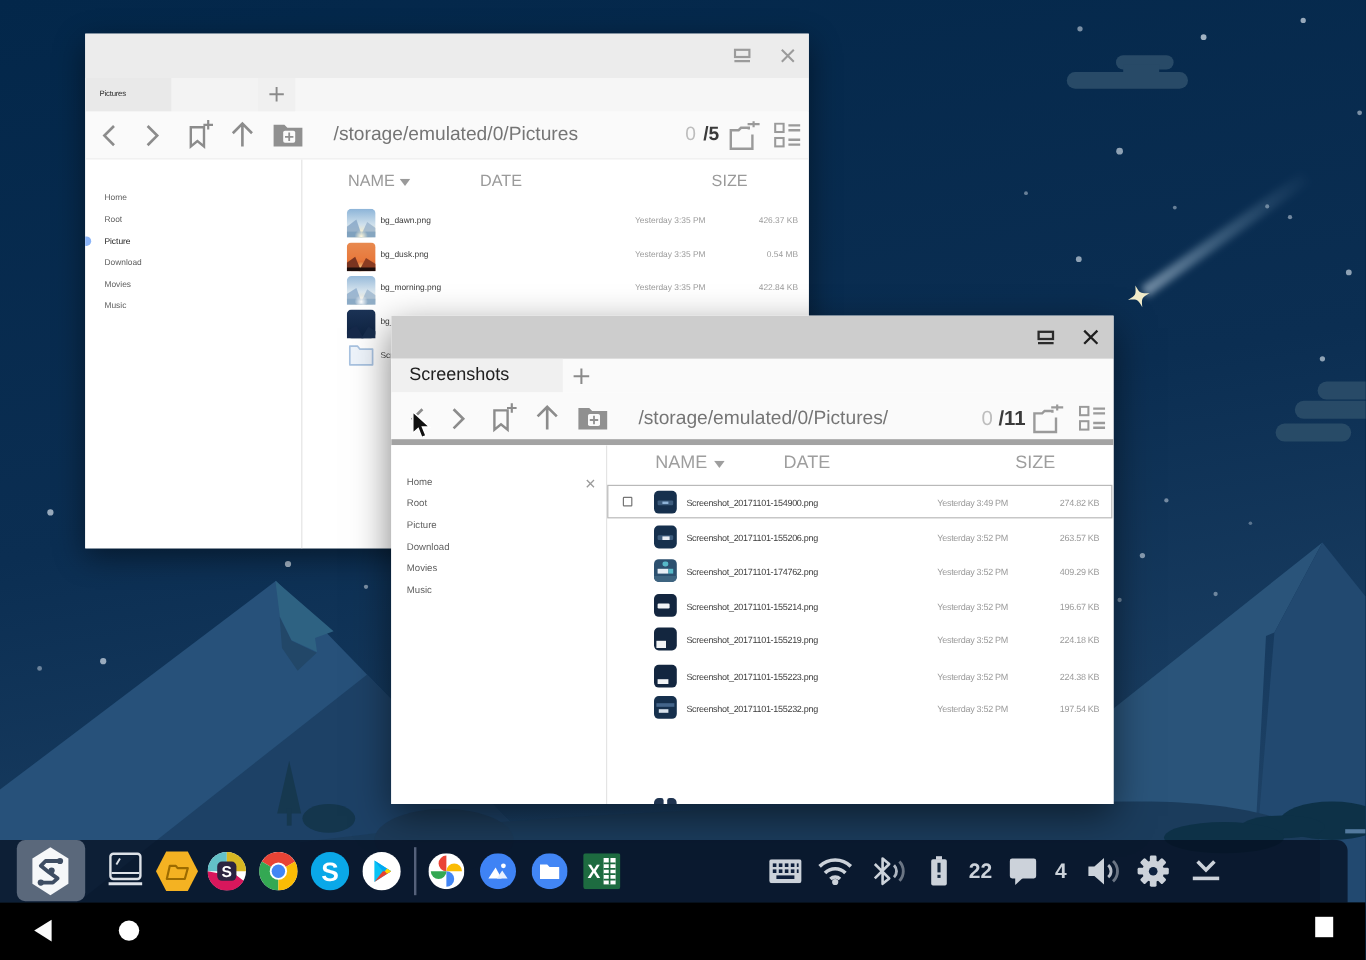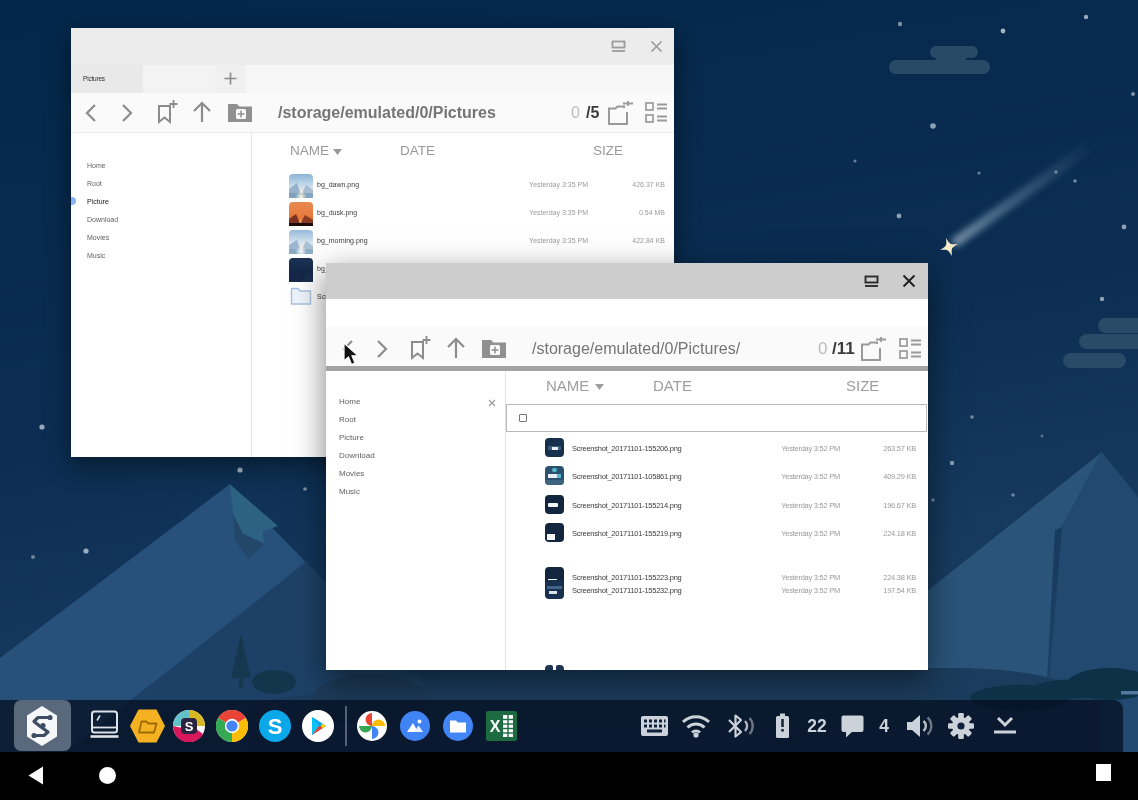--- a/index.html
+++ b/index.html
@@ -135,21 +135,21 @@
           <path d="M18.5,1 V9 M14.5,5 H22.5" stroke="#8c8c8c" stroke-width="1.8"></path>
         </svg>
       <svg class="abs" style="left:120px;top:7px;" width="22" height="24" viewBox="0 0 22 24">
           <path d="M11,22 V4 M3,11 L11,3 L19,11" fill="none" stroke="#8c8c8c" stroke-width="2.2"></path>
         </svg>
       <svg class="abs" style="left:156px;top:8px;" width="26" height="22" viewBox="0 0 26 22">
           <path d="M1,3 H10 L12.5,5.5 H25 V21 H1 Z" fill="#909090"></path>
           <rect x="9" y="8" width="10" height="10" rx="1.5" fill="#fafafa"></rect>
           <path d="M14,9.5 V16.5 M10.5,13 H17.5" stroke="#909090" stroke-width="1.5"></path>
         </svg>
-      <div class="abs" style="left:207px;top:0;height:40px;line-height:40px;font-size:16px;color:#757575;font-weight:bold;">/storage/emulated/0/Pictures</div>
+      <div class="abs" style="left:207px;top:0;height:40px;line-height:40px;font-size:16px;color:#757575;">/storage/emulated/0/Pictures</div>
       <div class="abs" style="left:500px;top:0;height:40px;line-height:40px;font-size:16px;color:#bdbdbd;">0</div>
       <div class="abs" style="left:515px;top:0;height:40px;line-height:40px;font-size:16px;color:#3a3a3a;font-weight:bold;">/5</div>
       <svg class="abs" style="left:536px;top:7px;" width="27" height="26" viewBox="0 0 27 26">
           <path d="M21,6 V1 M16,3.5 H26" stroke="#9a9a9a" stroke-width="1.8"></path>
           <path d="M17,8 V6.5 H10.5 L8.5,8.5 H2 V24 H20 V12" fill="none" stroke="#9a9a9a" stroke-width="2"></path>
         </svg>
       <svg class="abs" style="left:574px;top:9px;" width="22" height="22" viewBox="0 0 22 22">
           <g stroke="#9a9a9a" fill="none" stroke-width="1.7">
             <rect x="1" y="1" width="7" height="7"></rect>
             <rect x="1" y="13" width="7" height="7"></rect>
@@ -277,20 +277,26 @@
     <div class="abs" style="left:0;top:0;width:602px;height:36px;background:#cdcdcd;">
       <svg class="abs" style="left:538px;top:12px;" width="16" height="13" viewBox="0 0 16 13">
         <rect x="1.5" y="1.5" width="12" height="6" fill="none" stroke="#2b2b2b" stroke-width="1.9"></rect>
         <line x1="1" y1="11" x2="14" y2="11" stroke="#2b2b2b" stroke-width="1.9"></line>
       </svg>
       <svg class="abs" style="left:576px;top:11px;" width="14" height="14" viewBox="0 0 14 14">
         <path d="M1.5,1.5 L12.5,12.5 M12.5,1.5 L1.5,12.5" stroke="#1f1f1f" stroke-width="1.9"></path>
       </svg>
     </div>
 
+    <div class="abs" style="left:0;top:36px;width:602px;height:28px;background:#fafafa;">
+      <div class="abs" style="left:0;top:0;width:143px;height:28px;background:#f0f0f0;line-height:28px;padding-left:15px;font-size:15px;color:#212121;">Screenshots</div>
+      <svg class="abs" style="left:151px;top:7px;" width="15" height="15" viewBox="0 0 15 15">
+        <path d="M7.5,1 V14 M1,7.5 H14" stroke="#8a8a8a" stroke-width="1.7"></path>
+      </svg>
+    </div>
 
     <div class="abs" style="left:0;top:64px;width:602px;height:44px;background:#fafafa;border-bottom:5px solid #a3a3a3;">
       <svg class="abs" style="left:13px;top:11px;" width="18" height="22" viewBox="0 0 18 22">
           <path d="M13,3 L5,11 L13,19" fill="none" stroke="#8c8c8c" stroke-width="2.2"></path>
         </svg>
       <svg class="abs" style="left:47px;top:11px;" width="18" height="22" viewBox="0 0 18 22">
           <path d="M5,3 L13,11 L5,19" fill="none" stroke="#8c8c8c" stroke-width="2.2"></path>
         </svg>
       <svg class="abs" style="left:82px;top:8px;" width="24" height="26" viewBox="0 0 24 26">
           <path d="M4,7 H15 V23 L9.5,18.5 L4,23 Z" fill="none" stroke="#8c8c8c" stroke-width="2"></path>
@@ -341,57 +347,66 @@
       <div class="abs" style="left:220px;top:6px;font-size:15px;color:#9e9e9e;">NAME</div>
       <svg class="abs" style="left:269px;top:13px;" width="9" height="6" viewBox="0 0 9 6">
           <polygon points="0,0 9,0 4.5,6" fill="#9e9e9e"></polygon>
         </svg>
       <div class="abs" style="left:327px;top:6px;font-size:15px;color:#9e9e9e;">DATE</div>
       <div class="abs" style="left:520px;top:6px;font-size:15px;color:#9e9e9e;">SIZE</div>
 
       <div class="abs" style="left:180px;top:33px;width:421px;height:28px;border:1px solid #b9b9b9;"></div>
       <div class="abs" style="left:193px;top:43px;width:8px;height:8px;border:1.8px solid #757575;border-radius:1px;"></div>
 
+      <div class="abs w2row" style="top:34.3px;">
+          <div class="w2t">
+            <span class="abs" style="left:3px;top:8px;width:13px;height:4px;background:#3d5c7d;border-radius:1px;"></span>
+            <span class="abs" style="left:7px;top:9px;width:5px;height:2px;background:#8fb4d8;"></span>
+          </div>
+          <div class="w2n">Screenshot_20171101-154900.png</div>
+          <div class="w2d">Yesterday 3:49 PM</div>
+          <div class="w2s">274.82 KB</div>
+        </div>
       <div class="abs w2row" style="top:62.7px;">
           <div class="w2t">
             <span class="abs" style="left:3px;top:8px;width:13px;height:4px;background:#3d5c7d;border-radius:1px;"></span>
             <span class="abs" style="left:7px;top:9px;width:6px;height:3px;background:#e8eef5;"></span>
           </div>
           <div class="w2n">Screenshot_20171101-155206.png</div>
           <div class="w2d">Yesterday 3:52 PM</div>
           <div class="w2s">263.57 KB</div>
         </div>
       <div class="abs w2row" style="top:91.1px;">
           <div class="w2t" style="background:#2c506f;">
             <span class="abs" style="left:7px;top:2px;width:5px;height:4px;background:#57b8c8;border-radius:2px;"></span>
             <span class="abs" style="left:3px;top:8px;width:9px;height:4px;background:#e8eef5;"></span>
             <span class="abs" style="left:12px;top:8px;width:4px;height:4px;background:#57b8c8;"></span>
             <span class="abs" style="left:0px;top:14px;width:19px;height:5px;background:#3e6480;"></span>
           </div>
-          <div class="w2n">Screenshot_20171101-105861.png</div>
+          <div class="w2n">Screenshot_20171101-174762.png</div>
           <div class="w2d">Yesterday 3:52 PM</div>
           <div class="w2s">409.29 KB</div>
         </div>
       <div class="abs w2row" style="top:119.5px;">
           <div class="w2t" style="background:#13263f;">
             <span class="abs" style="left:3px;top:8px;width:10px;height:4px;background:#f2f4f6;border-radius:1px;"></span>
           </div>
           <div class="w2n">Screenshot_20171101-155214.png</div>
           <div class="w2d">Yesterday 3:52 PM</div>
           <div class="w2s">196.67 KB</div>
         </div>
       <div class="abs w2row" style="top:147.9px;">
           <div class="w2t" style="background:#13263f;">
             <span class="abs" style="left:2px;top:11px;width:8px;height:6px;background:#f2f4f6;"></span>
           </div>
           <div class="w2n">Screenshot_20171101-155219.png</div>
           <div class="w2d">Yesterday 3:52 PM</div>
           <div class="w2s">224.18 KB</div>
         </div>
-      <div class="abs w2row" style="top:192px;">
+      <div class="abs w2row" style="top:179px;">
           <div class="w2t" style="background:#13263f;">
             <span class="abs" style="left:3px;top:12px;width:9px;height:4px;background:#f2f4f6;"></span>
           </div>
           <div class="w2n">Screenshot_20171101-155223.png</div>
           <div class="w2d">Yesterday 3:52 PM</div>
           <div class="w2s">224.38 KB</div>
         </div>
       <div class="abs w2row" style="top:204.7px;">
           <div class="w2t">
             <span class="abs" style="left:2px;top:6px;width:15px;height:3px;background:#44658a;"></span>

